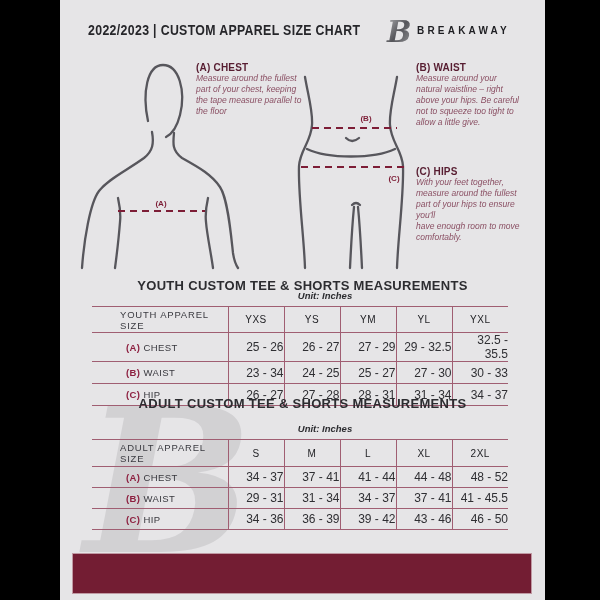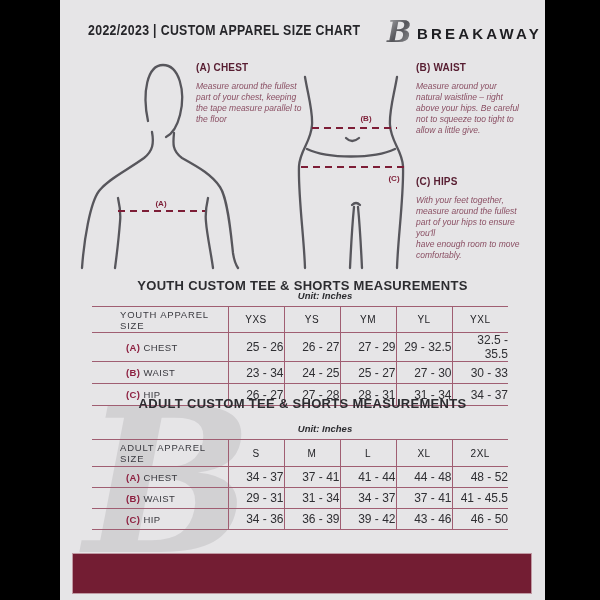--- a/index.html
+++ b/index.html
@@ -6,41 +6,41 @@
   html,body { width:600px; height:600px; }
   body { background:#000; position:relative; font-family:"Liberation Sans", sans-serif; overflow:hidden; }
 
   .page { position:absolute; left:60px; top:0; width:485px; height:600px; background:#e6e5e7; overflow:hidden; }
 
   
   .doc-title { position:absolute; left:28px; top:22px; font-size:14.5px; font-weight:bold;
                color:#26262a; letter-spacing:.4px; transform:scaleX(.85); transform-origin:left center;
                white-space:nowrap; }
   .logo-icon { position:absolute; left:322px; top:14px; width:28px; height:34px; }
-  .brand-text { position:absolute; left:357px; top:25px; font-size:15px; font-weight:bold;
+  .brand-text { position:absolute; left:357px; top:25px; font-size:10px; font-weight:bold;
                 color:#1e1e22; letter-spacing:3.2px; white-space:nowrap; }
 
   
   .watermark { position:absolute; left:24px; top:382px; font-family:"DejaVu Serif", serif;
                font-style:italic; font-weight:bold; font-size:200px; line-height:1;
                color:#47464c; opacity:.12; z-index:0; }
 
   
   .guide-svg { position:absolute; left:0; top:55px; z-index:1; }
   .fig { fill:none; stroke:#57565c; stroke-width:2.3; stroke-linecap:round; }
   .dash { fill:none; stroke:#7d1d36; stroke-width:2; stroke-dasharray:7 5; }
   .dash-label { font-family:"Liberation Sans", sans-serif; font-size:8px; font-weight:bold; fill:#7d1d36; }
 
   .note { position:absolute; z-index:2; }
   .note h3 { font-size:10px; font-weight:bold; color:#571d31; letter-spacing:.2px; }
-  .note p { margin-top:8px; font-size:8.5px; font-style:italic; color:#8a4f63; line-height:11px;
+  .note p { margin-top:0; font-size:8.5px; font-style:italic; color:#8a4f63; line-height:11px;
             white-space:pre-line; }
   .note-a { left:136px; top:62px; width:106px; }
   .note-b { left:356px; top:62px; width:104px; }
-  .note-c { left:356px; top:176px; width:112px; }
+  .note-c { left:356px; top:166px; width:112px; }
 
   
   .tbl-title { position:absolute; width:485px; text-align:center; font-size:13px; font-weight:bold;
                color:#2c2c30; letter-spacing:.3px; z-index:2; }
   .tbl-unit  { position:absolute; width:485px; text-align:center; font-size:9.5px; font-style:italic;
                font-weight:bold; color:#2c2c30; z-index:2;padding-left:45px; }
   table.size-table { position:absolute; left:32px; width:416px; border-collapse:collapse;
                      table-layout:fixed; z-index:2; }
   table.size-table col.c-label { width:136px; }
   table.size-table col.c-size  { width:56px; }

